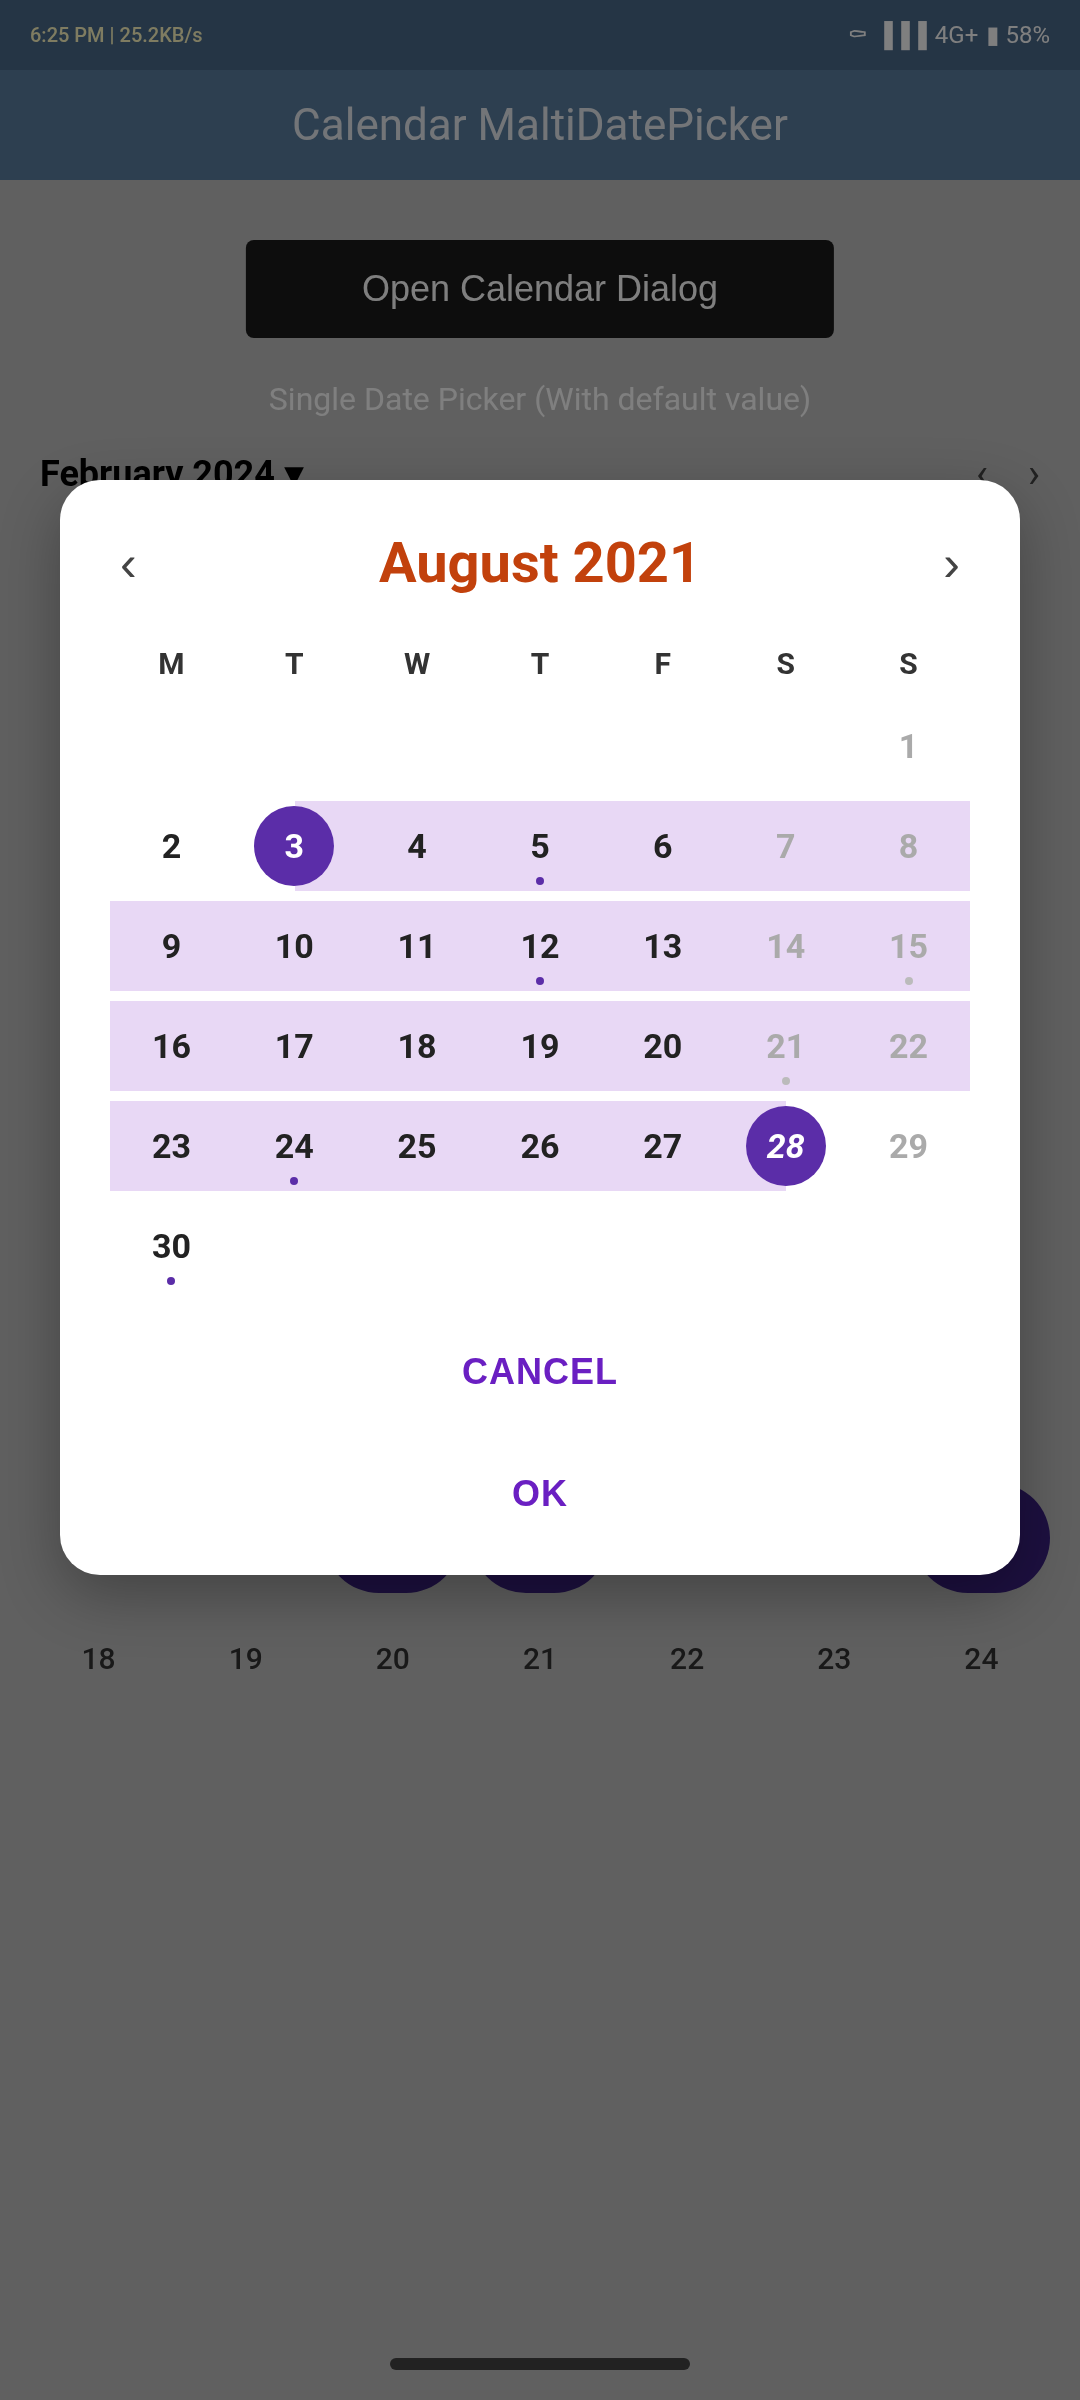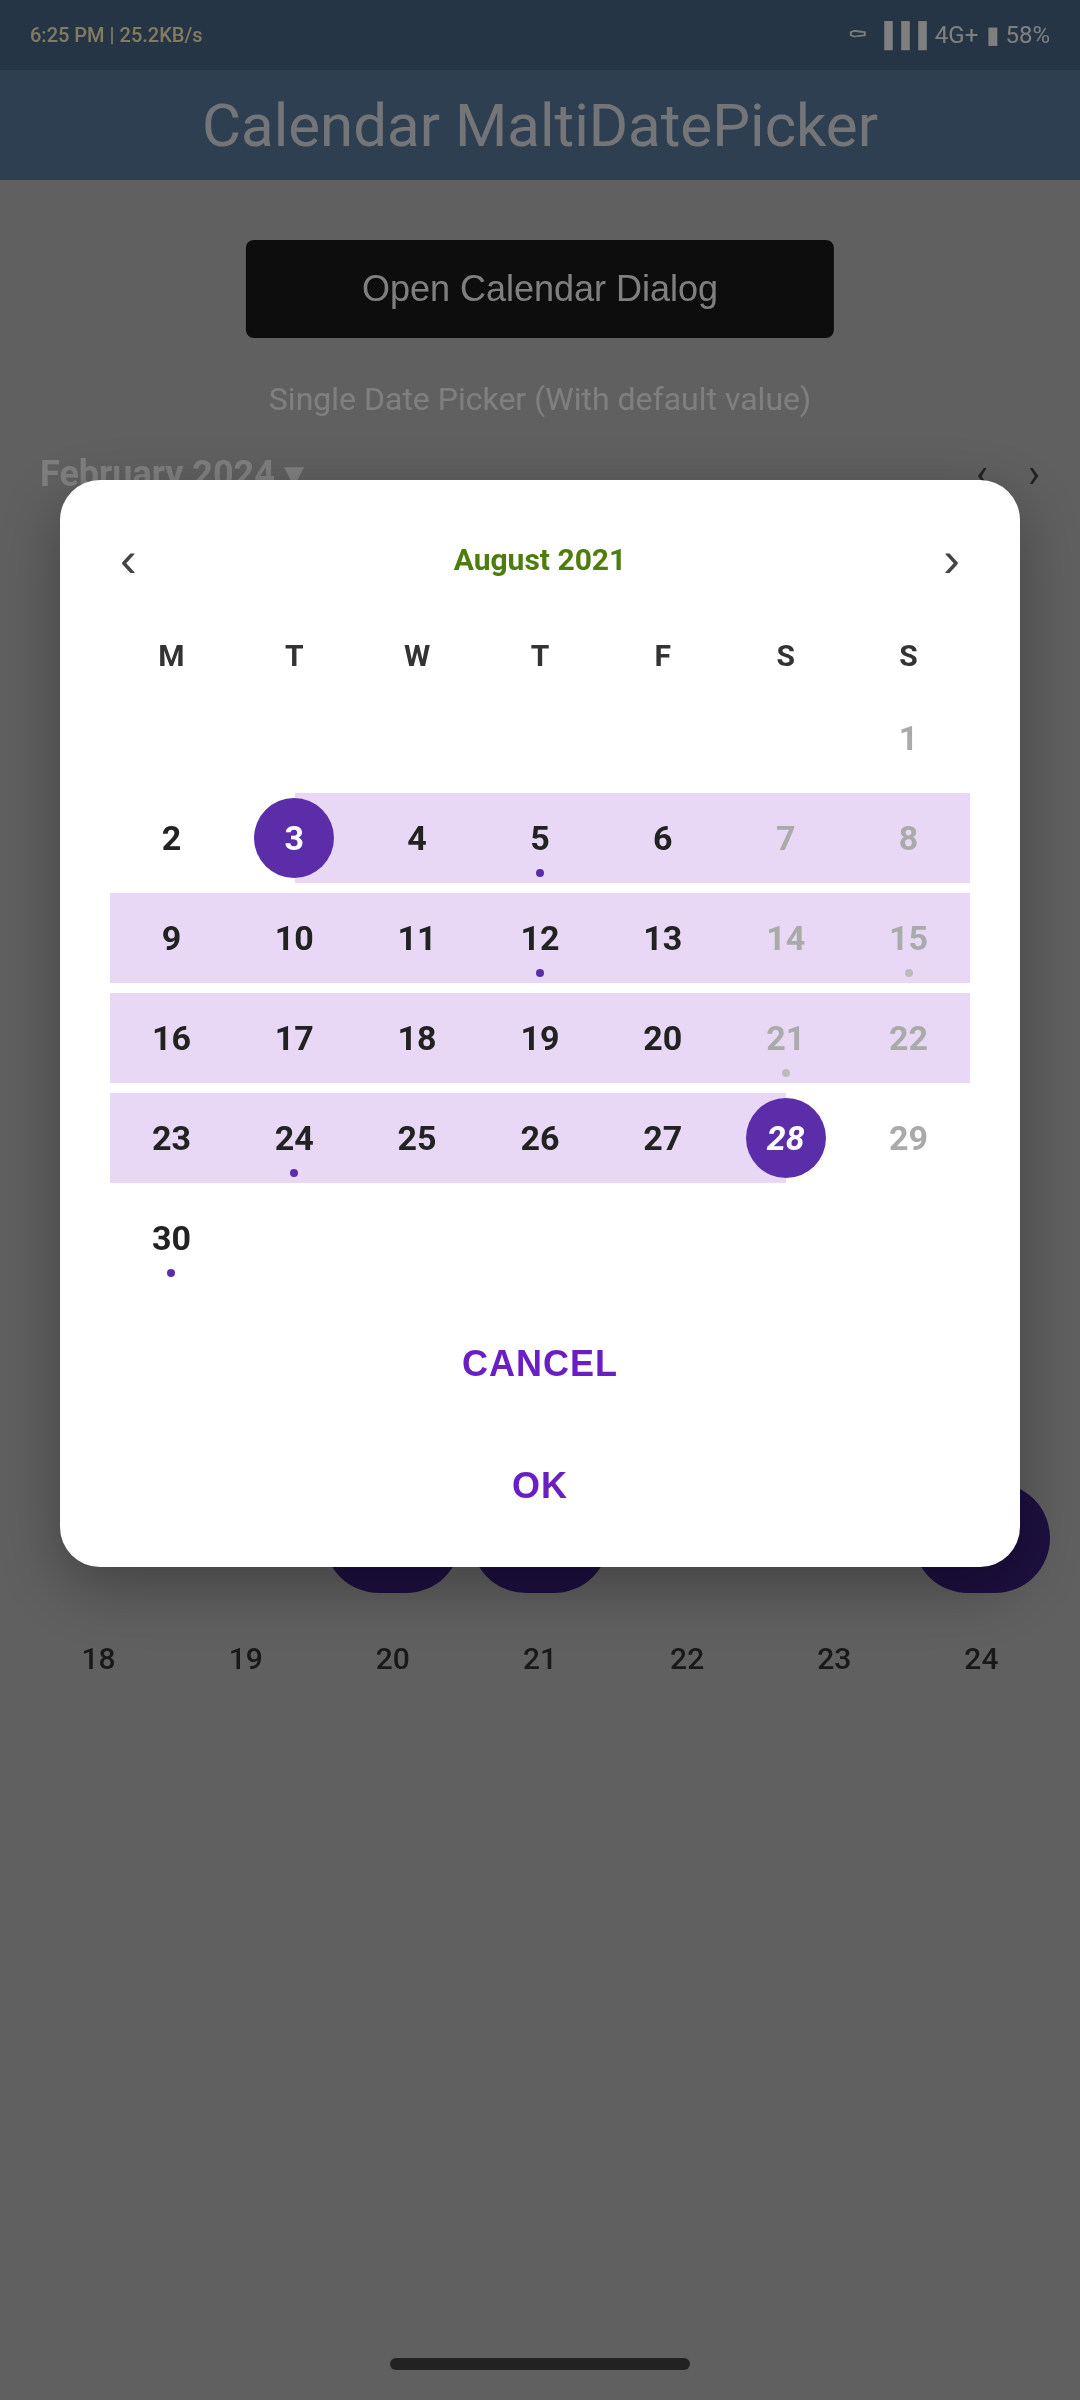--- a/index.html
+++ b/index.html
@@ -49,21 +49,21 @@
       width: 100%;
       height: 110px;
       background: #5a7ea0;
       display: flex;
       align-items: center;
       justify-content: center;
       z-index: 10;
     }
     .app-bar-title {
       color: white;
-      font-size: 60px;
+      font-size: 44px;
       font-weight: 400;
       opacity: 0.85;
     }
 
     
     .bg-content {
       position: absolute;
       top: 180px;
       left: 0;
       width: 100%;
@@ -106,21 +106,21 @@
       width: 100%;
       display: flex;
       align-items: center;
       justify-content: space-between;
       padding: 0 40px;
       z-index: 5;
     }
     .feb-nav-title {
       font-size: 36px;
       font-weight: 700;
-      color: #ffffff;
+      color: #000000;
       display: flex;
       align-items: center;
       gap: 10px;
     }
     .feb-nav-arrows {
       display: flex;
       gap: 40px;
     }
     .feb-nav-arrows span {
       font-size: 40px;
@@ -202,23 +202,23 @@
     }
     .dialog-nav-btn {
       font-size: 50px;
       color: #444;
       background: none;
       border: none;
       cursor: pointer;
       padding: 0 10px;
     }
     .dialog-month-title {
-      font-size: 30px;
+      font-size: 56px;
       font-weight: 700;
-      color: #4d7c0f;
+      color: #c2410c;
     }
 
     .cal-weekdays {
       display: grid;
       grid-template-columns: repeat(7, 1fr);
       text-align: center;
       margin-bottom: 20px;
     }
     .cal-weekday {
       font-size: 30px;

